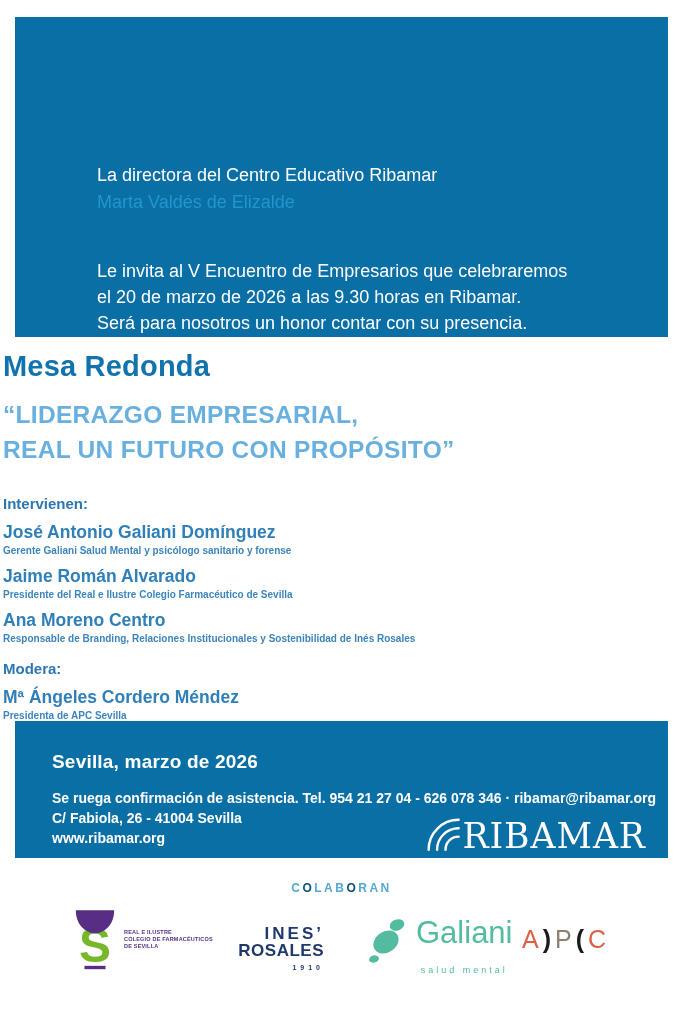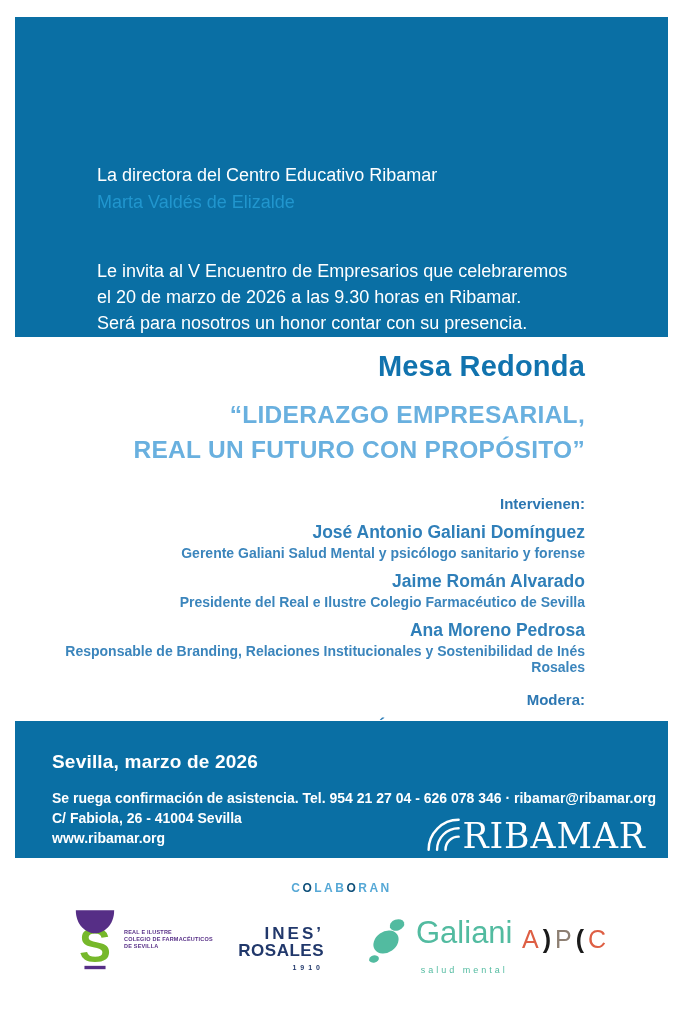--- a/index.html
+++ b/index.html
@@ -12,29 +12,29 @@
   .footer-panel { top:721px; height:137px; }
 
   
   .header-content { position:absolute; left:82px; top:146px; }
   .intro-line { color:#ffffff; font-size:18px; line-height:25px; }
   .director-name { color:#2196ce; font-size:18px; line-height:25px; margin-top:2px; }
   .invitation { margin-top:43px; }
   .invitation div { color:#ffffff; font-size:18px; line-height:26px; }
 
   
-  .event-section { position:absolute; top:350px; left:16px; width:569px; text-align:right; }
+  .event-section { position:absolute; top:350px; left:3px; width:569px; text-align:left; }
   .event-title { color:#1173ae; font-size:29px; font-weight:bold; letter-spacing:0.2px; }
   .event-subtitle { margin-top:14px; color:#69b0df; font-size:24.5px; line-height:35px; font-weight:bold; letter-spacing:0.3px; }
   .speakers-heading, .moderator-heading { margin-top:28px; color:#2c77b2; font-size:15px; font-weight:bold; }
   .moderator-heading { margin-top:16px; }
   .speaker { margin-top:10px;font-weight:bold; }
   .speaker:first-of-type { margin-top:2px; }
   .speaker-name { color:#2f7fb9; font-size:17.5px; }
-  .speaker-role { color:#3b85bc; font-size:14px; margin-top:2px; }
+  .speaker-role { color:#3b85bc; font-size:10px; margin-top:2px; }
 
   
   .footer-content { position:absolute; left:37px; top:30px; color:#ffffff; }
   .place-date { font-size:19px; font-weight:bold; letter-spacing:0.2px; }
   .footer-lines { margin-top:15px; font-size:14px; line-height:20px; font-weight:bold; }
   .ribamar-logo { position:absolute; right:20px; bottom:4px; width:225px; height:46px; }
 
   
   .colaboran-heading { position:absolute; top:881px; left:0; width:683px; text-align:center;
     font-size:12px; font-weight:bold; letter-spacing:2.5px; color:#56a8d6; }
@@ -93,21 +93,21 @@
     <div class="speaker-name">José Antonio Galiani Domínguez</div>
     <div class="speaker-role">Gerente Galiani Salud Mental y psicólogo sanitario y forense</div>
   </div>
 
   <div class="speaker">
     <div class="speaker-name">Jaime Román Alvarado</div>
     <div class="speaker-role">Presidente del Real e Ilustre Colegio Farmacéutico de Sevilla</div>
   </div>
 
   <div class="speaker">
-    <div class="speaker-name">Ana Moreno Pedrosa</div>
+    <div class="speaker-name">Ana Moreno Centro</div>
     <div class="speaker-role">Responsable de Branding, Relaciones Institucionales y Sostenibilidad de Inés Rosales</div>
   </div>
 
   <div class="moderator-heading">Modera:</div>
   <div class="speaker">
     <div class="speaker-name">Mª Ángeles Cordero Méndez</div>
     <div class="speaker-role">Presidenta de APC Sevilla</div>
   </div>
 </div>
 

